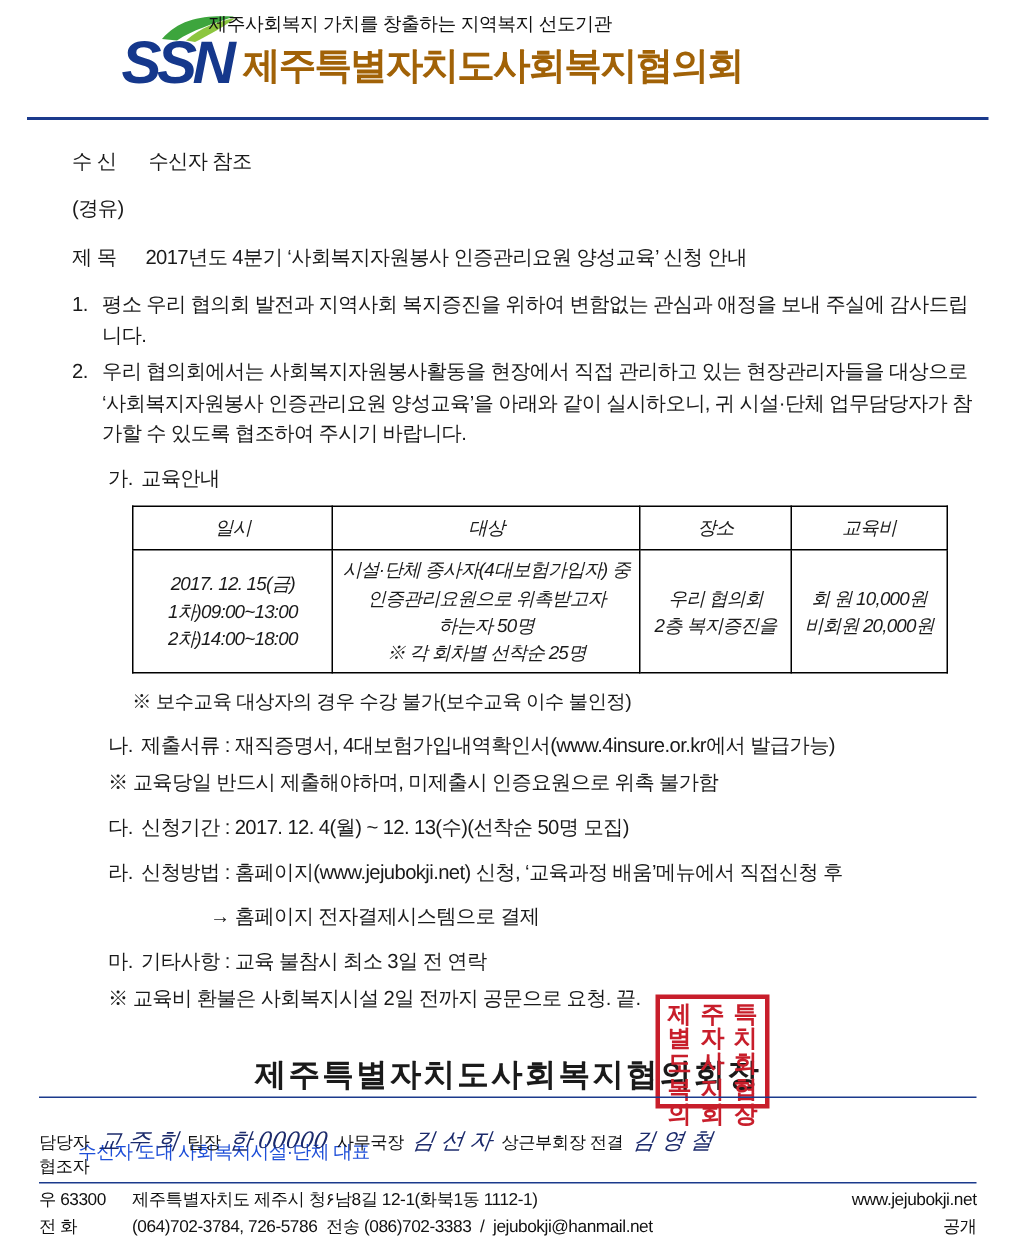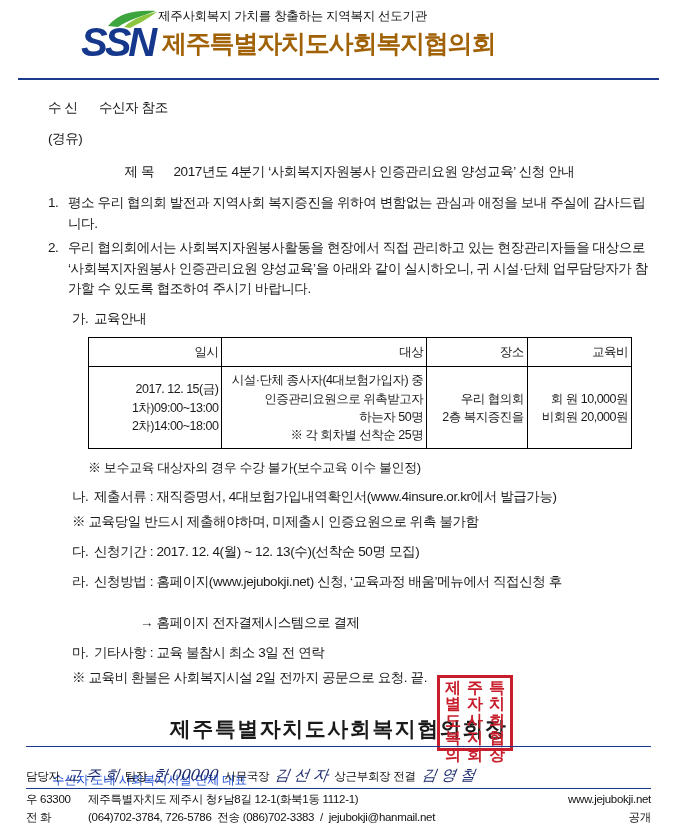--- a/index.html
+++ b/index.html
@@ -35,21 +35,21 @@
     left: 86px;
     top: 2px;
     display: flex;
     flex-direction: column;
     justify-content: flex-start;
   }
   .lh-slogan {
     font-size: 12.5px;
     color: #111;
     letter-spacing: -0.3px;
-    margin-left: 54px;
+    margin-left: 35px;
     margin-bottom: 2px;
     white-space: nowrap;
   }
   .lh-org {
     font-size: 25px;
     font-weight: bold;
     color: #a16207;
     letter-spacing: -1.2px;
     margin-left: 58px;
     white-space: nowrap;
@@ -82,21 +82,20 @@
   }
   .row-recv {
     margin: 8px 0 0 22px;
   }
   .row-recv .lbl { margin-right: 18px; }
   .row-via {
     margin: 10px 0 0 22px;
   }
   .row-title {
     margin: 12px 0 0 22px;
-    text-align: center;
   }
   .row-title .lbl { margin-right: 16px; }
 
   ol.numbered {
     list-style: none;
     margin: 10px 0 0 0;
     padding: 0 0 0 22px;
   }
   ol.numbered > li {
     position: relative;
@@ -127,24 +126,25 @@
     margin: 7px 0 0 62px;
   }
   table.info {
     border-collapse: collapse;
     width: 544px;
     font-size: 12.5px;
     letter-spacing: -0.5px;
   }
   table.info th, table.info td {
     border: 1px solid #000;
-    text-align: right;
+    text-align: center;
     vertical-align: middle;
     padding: 4px 3px;
     line-height: 1.45;
+    font-style: italic;
   }
   table.info th {
     font-weight: normal;
     padding: 5px 3px;
   }
   .col-a { width: 130px; }
   .col-b { width: 212px; }
   .col-c { width: 100px; }
   .col-d { width: 102px; }
 
@@ -328,21 +328,21 @@
 
     <div class="sub">
       <span class="mark">다.</span>
       <span>신청기간 : 2017. 12. 4(월) ~ 12. 13(수)(선착순 50명 모집)</span>
     </div>
 
     <div class="sub">
       <span class="mark">라.</span>
       <span>신청방법 : 홈페이지(www.jejubokji.net) 신청, ‘교육과정 배움’메뉴에서 직접신청 후</span>
     </div>
-    <div class="sub sub-cont" style="margin-top:20px; margin-left:92px;">→ 홈페이지 전자결제시스템으로 결제</div>
+    <div class="sub sub-cont" style="margin-top:8px; margin-left:92px;">→ 홈페이지 전자결제시스템으로 결제</div>
 
     <div class="sub">
       <span class="mark">마.</span>
       <span>기타사항 : 교육 불참시 최소 3일 전 연락</span>
     </div>
     <div class="sub sub-cont" style="margin-top:4px;">※ 교육비 환불은 사회복지시설 2일 전까지 공문으로 요청.    끝.</div>
 
     <div class="sign">
       <span>제주특별자치도사회복지협의회장</span>
       <div class="stamp">
@@ -382,20 +382,21 @@
       <div class="cell">
         <span>사무국장</span>
         <span class="sigtext">김 선 자</span>
       </div>
       <div class="cell">
         <span>상근부회장 전결</span>
         <span class="sigtext">김 영 철</span>
       </div>
     </div>
 
+    <div>협조자</div>
     <div class="blue-line"></div>
 
 
     <div class="foot-row">
       <span class="k"><span>우</span> <span>63300</span></span>
       <span class="v">제주특별자치도 제주시 청۶남8길 12-1(화북1동 1112-1)</span>
       <span class="r">www.jejubokji.net</span>
     </div>
 
     <div class="foot-row">

